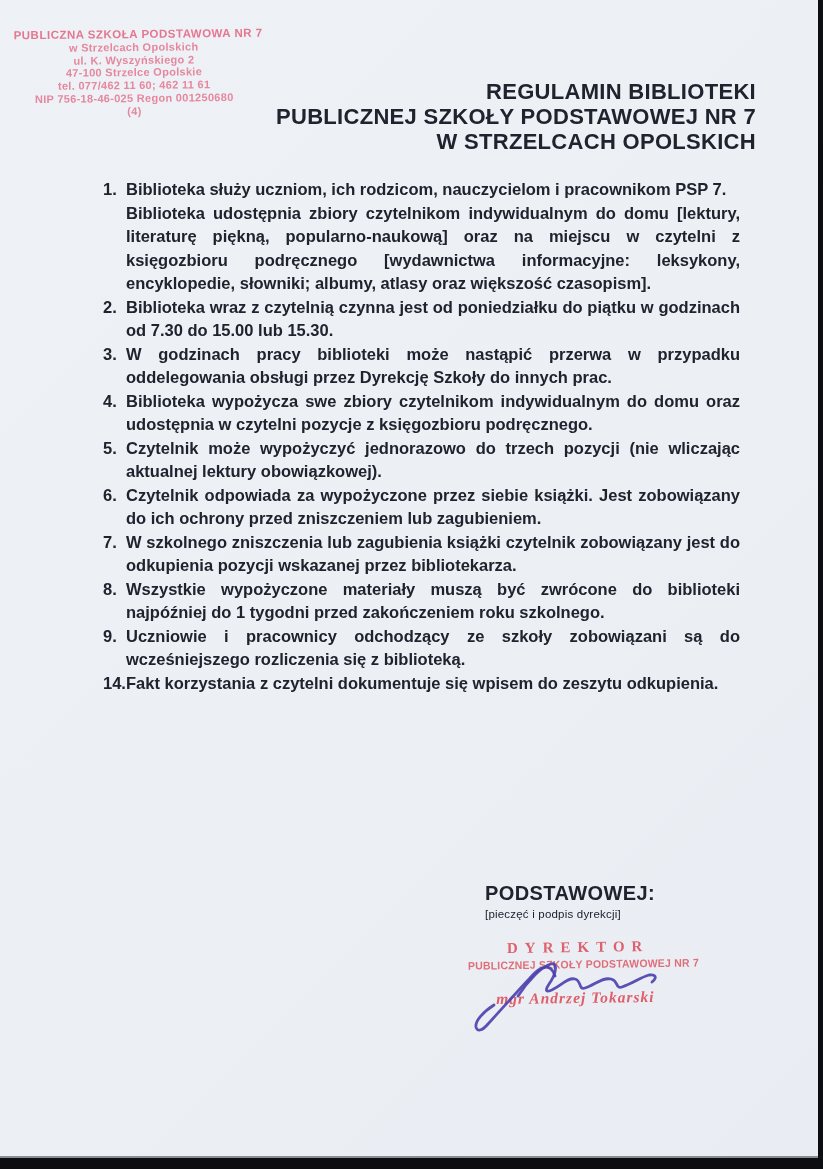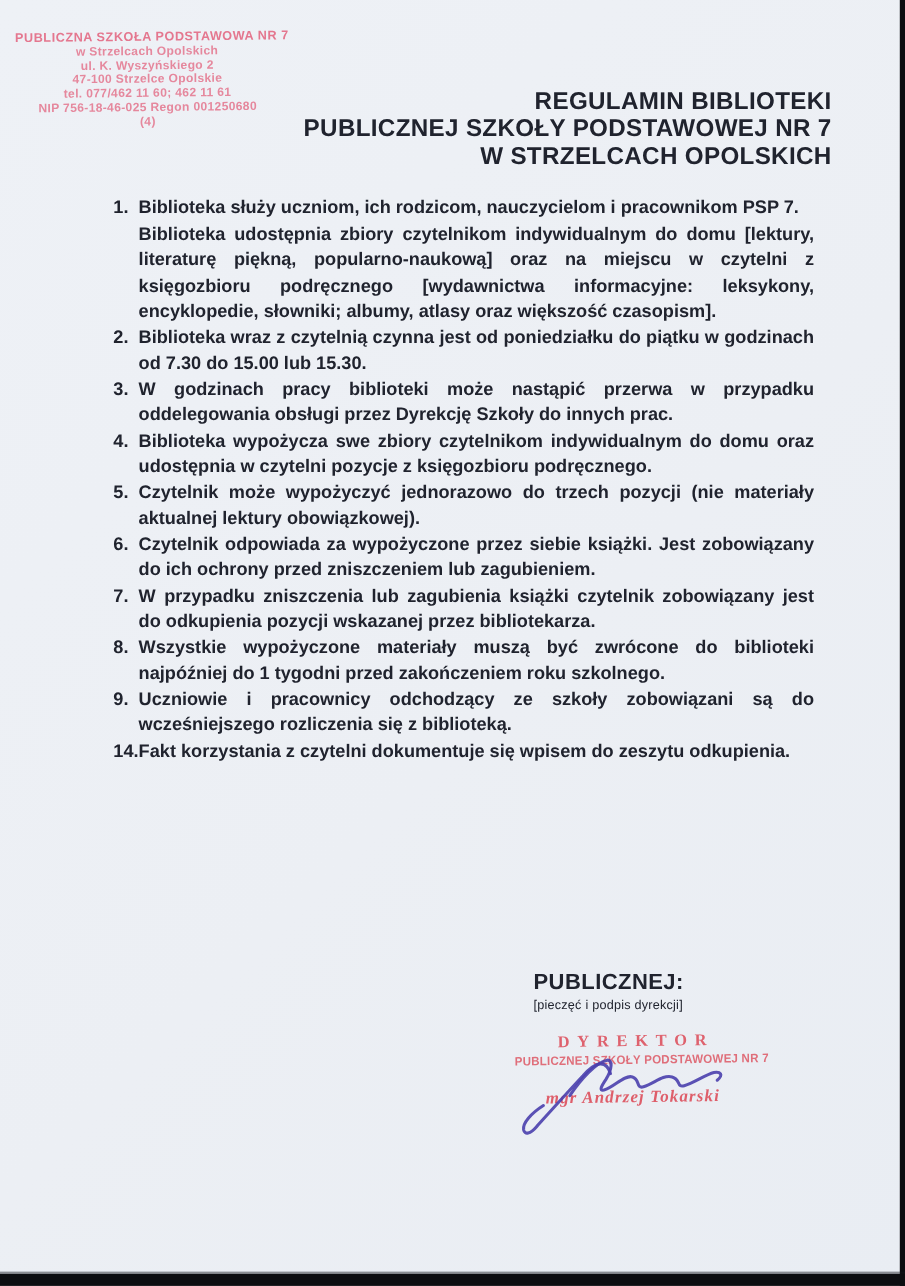--- a/index.html
+++ b/index.html
@@ -93,46 +93,46 @@
       <div class="reg-item">
         <span class="reg-num">3.</span>
         <div class="reg-par">W godzinach pracy biblioteki może nastąpić przerwa w przypadku oddelegowania obsługi przez Dyrekcję Szkoły do innych prac.</div>
       </div>
       <div class="reg-item">
         <span class="reg-num">4.</span>
         <div class="reg-par">Biblioteka wypożycza swe zbiory czytelnikom indywidualnym do domu oraz udostępnia w czytelni pozycje z księgozbioru podręcznego.</div>
       </div>
       <div class="reg-item">
         <span class="reg-num">5.</span>
-        <div class="reg-par">Czytelnik może wypożyczyć jednorazowo do trzech pozycji (nie materiały aktualnej lektury obowiązkowej).</div>
+        <div class="reg-par">Czytelnik może wypożyczyć jednorazowo do trzech pozycji (nie wliczając aktualnej lektury obowiązkowej).</div>
       </div>
       <div class="reg-item">
         <span class="reg-num">6.</span>
         <div class="reg-par">Czytelnik odpowiada za wypożyczone przez siebie książki. Jest zobowiązany do ich ochrony przed zniszczeniem lub zagubieniem.</div>
       </div>
       <div class="reg-item">
         <span class="reg-num">7.</span>
-        <div class="reg-par">W przypadku zniszczenia lub zagubienia książki czytelnik zobowiązany jest do odkupienia pozycji wskazanej przez bibliotekarza.</div>
+        <div class="reg-par">W szkolnego zniszczenia lub zagubienia książki czytelnik zobowiązany jest do odkupienia pozycji wskazanej przez bibliotekarza.</div>
       </div>
       <div class="reg-item">
         <span class="reg-num">8.</span>
         <div class="reg-par">Wszystkie wypożyczone materiały muszą być zwrócone do biblioteki najpóźniej do 1 tygodni przed zakończeniem roku szkolnego.</div>
       </div>
       <div class="reg-item">
         <span class="reg-num">9.</span>
         <div class="reg-par">Uczniowie i pracownicy odchodzący ze szkoły zobowiązani są do wcześniejszego rozliczenia się z biblioteką.</div>
       </div>
       <div class="reg-item">
         <span class="reg-num">14.</span>
         <div class="reg-par">Fakt korzystania z czytelni dokumentuje się wpisem do zeszytu odkupienia.</div>
       </div>
     </div>
 
   <div class="approval">
-    <div class="approval-heading">PUBLICZNEJ:</div>
+    <div class="approval-heading">PODSTAWOWEJ:</div>
     <div class="approval-note">[pieczęć i podpis dyrekcji]</div>
   </div>
 
   <div class="director-stamp">
     <div class="ds-title">DYREKTOR</div>
     <div class="ds-sub">PUBLICZNEJ SZKOŁY PODSTAWOWEJ NR 7</div>
     <div class="ds-name">mgr Andrzej Tokarski</div>
   </div>
 
   <svg class="signature" viewBox="0 0 216 118" xmlns="http://www.w3.org/2000/svg">

